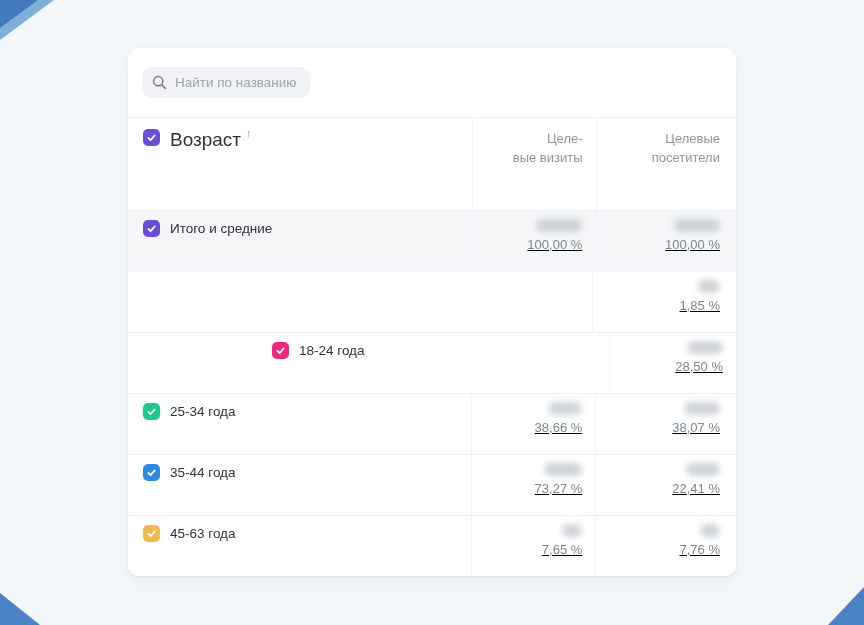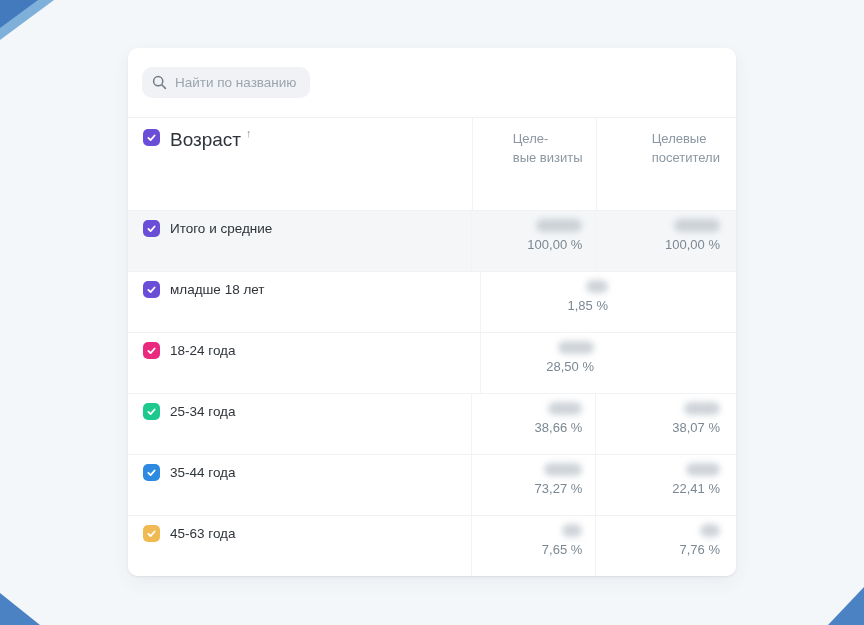--- a/index.html
+++ b/index.html
@@ -36,30 +36,30 @@
   .cell { box-sizing:border-box; }
   .name-cell { width:352px; }
   .val-cell  { width:127px; border-left:1px solid #f1f3f6; display:flex; flex-direction:column; align-items:flex-end; }
   .val-cell.last { width:144px; }
 
   
   .thead { display:flex; height:92px; }
   .thead .name-cell { display:flex; align-items:flex-start; padding:11px 0 0 15px; }
   .dim-label { font-size:19px; color:#2e343a; margin-left:10px; cursor:pointer; }
   .sort-arrow { font-size:11px; color:#8b96a0; margin-left:5px; position:relative; top:-2px; cursor:pointer; }
-  .head-col { padding:11px 13px 0 0; text-align:left; color:#8c97a1; font-size:13px; line-height:19px; cursor:pointer; }
+  .head-col { padding:11px 13px 0 0; text-align:right; color:#8c97a1; font-size:13px; line-height:19px; cursor:pointer; }
   .val-cell.last .head-col { padding-right:16px; }
 
   
   .tbody { display:flex; flex-direction:column; height:366px; }
-  .row { display:flex; flex:1; border-top:1px solid #f0f3f5; background:#fff; cursor:pointer; }
+  .row { display:flex; flex:1; border-top:1px solid #f0f3f5; background:#fff; cursor:pointer;justify-content:flex-end; }
   .row.highlight { background:#f4f6f8; }
   .row .name-cell { display:flex; align-items:flex-start; padding:9px 0 0 15px; }
   .row-label { font-size:13.5px; color:#2e343a; margin-left:10px; line-height:17px; }
-  .row .val-cell { padding:8px 13px 0 0; }
+  .row .val-cell { padding:8px 13px 0 0;text-decoration:underline; }
   .row .val-cell.last { padding-right:16px; }
 
   .checkbox {
     width:17px; height:17px; border-radius:5px; background:#fff;
     border:1px solid #d7dce1; display:flex; align-items:center; justify-content:center;
     flex:0 0 auto; cursor:pointer;
   }
   .checkbox.checked { border:none; }
   .checkbox svg { display:none; }
   .checkbox.checked svg { display:block; }
@@ -126,28 +126,20 @@
           <span class="blur-val" style="width: 46px;"></span>
           <span class="pct">100,00 %</span>
         </div>
       <div class="cell val-cell last">
           <span class="blur-val" style="width: 46px;"></span>
           <span class="pct">100,00 %</span>
         </div>
     </div>
 
     <div class="row">
-      <div class="cell name-cell">
-        <span class="checkbox checked" style="background: rgb(107, 78, 216);">
-            <svg width="11" height="11" viewBox="0 0 12 12">
-              <path d="M2.6 6.4l2.4 2.4 4.4-5" fill="none" stroke="#fff" stroke-width="2" stroke-linecap="round" stroke-linejoin="round"></path>
-            </svg>
-          </span>
-        <span class="row-label">младше 18 лет</span>
-      </div>
       <div class="cell val-cell last">
           <span class="blur-val" style="width: 22px;"></span>
           <span class="pct">1,85 %</span>
         </div>
     </div>
 
     <div class="row">
       <div class="cell name-cell">
         <span class="checkbox checked" style="background: rgb(233, 42, 127);">
             <svg width="11" height="11" viewBox="0 0 12 12">

